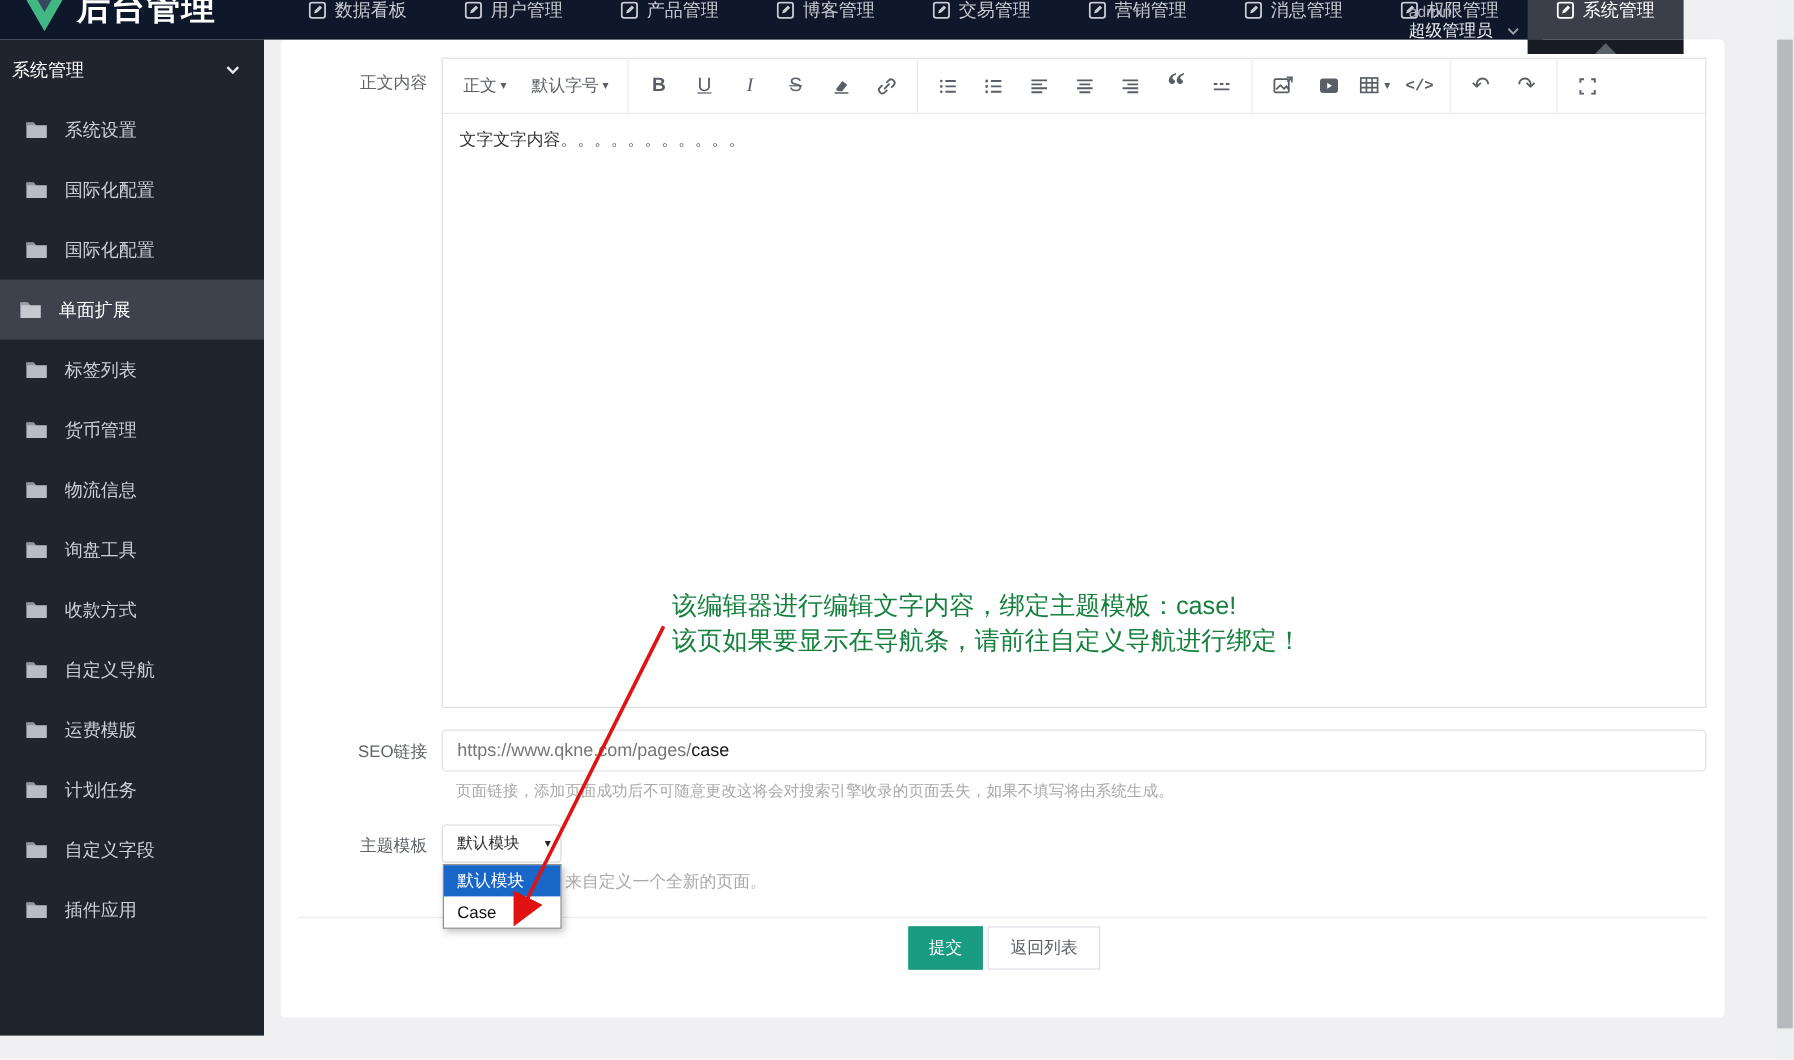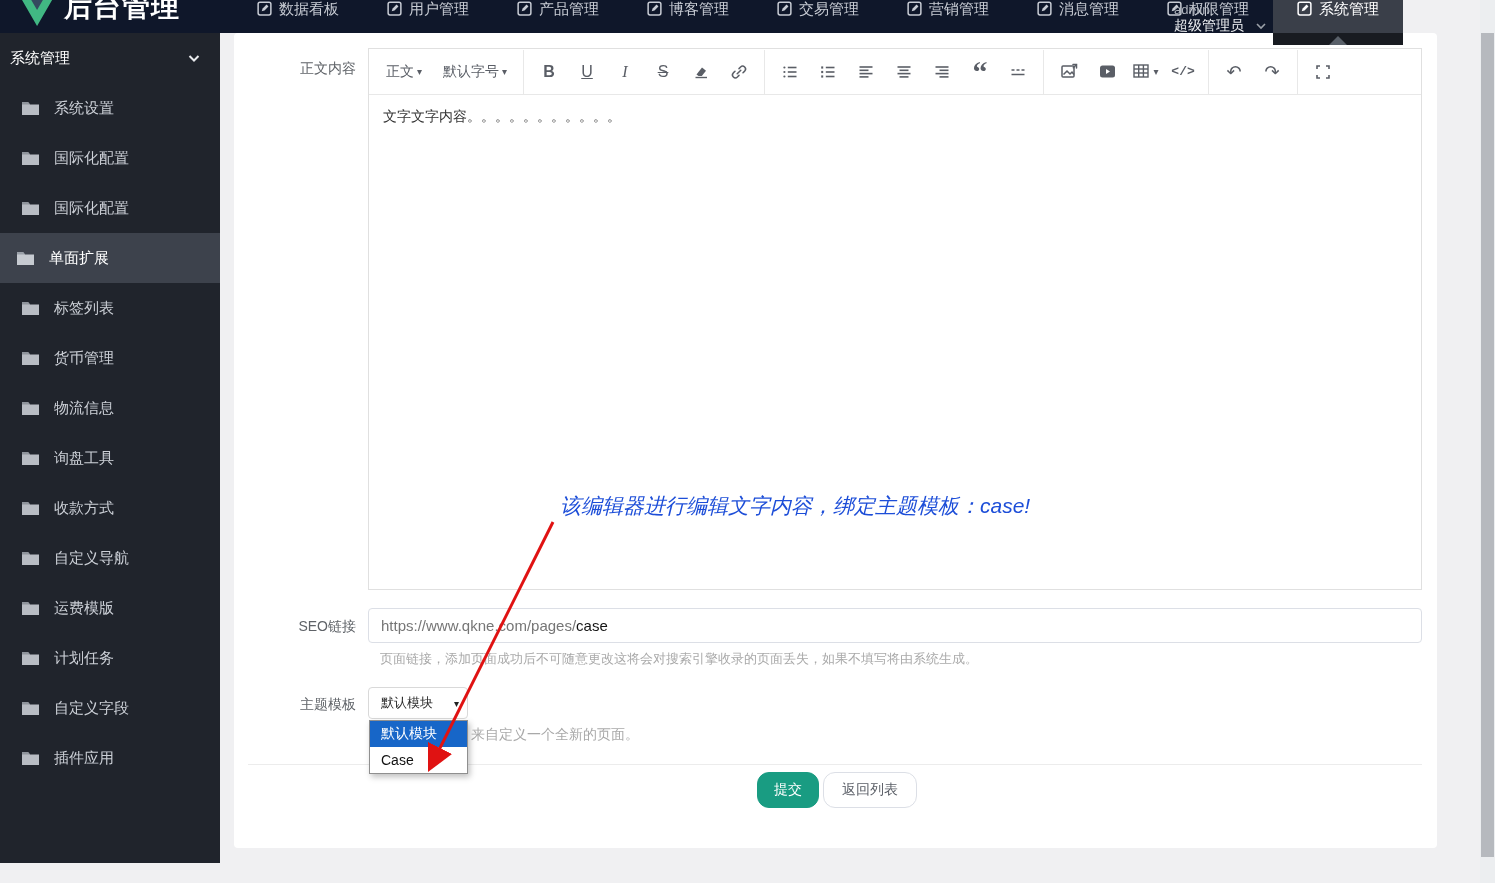--- a/index.html
+++ b/index.html
@@ -47,37 +47,37 @@
   .tbtn .caret{font-size:10px;color:#5a5e66;}
   .g-b{font-weight:800;font-size:16px;}
   .g-u{text-decoration:underline;font-size:16px;}
   .g-i{font-style:italic;font-family:"Liberation Serif",serif;font-size:16px;}
   .g-s{text-decoration:line-through;font-size:16px;}
   .g-code{font-family:"Liberation Mono","DejaVu Sans Mono",monospace;font-size:13px;font-weight:700;}
   .g-hist{font-size:18px;}
   .g-quote{font-family:"Liberation Serif",serif;font-size:30px;font-weight:900;line-height:10px;height:16px;}
   .ebody{padding:13px 14px;font-size:14px;color:#333;}
   
-  .annot{position:absolute;left:560px;top:491px;z-index:15;font-family:"Liberation Serif","DejaVu Serif",serif;font-size:21px;line-height:29px;color:#1d4ed8;white-space:nowrap;font-style:italic;}
+  .annot{position:absolute;left:560px;top:491px;z-index:15;font-family:"Liberation Serif","DejaVu Serif",serif;font-size:21px;line-height:29px;color:#15803d;white-space:nowrap;}
   .annot .latin{font-family:"Liberation Sans","DejaVu Sans",sans-serif;font-weight:500;}
   .arrow-svg{position:absolute;left:405px;top:508px;z-index:16;pointer-events:none;}
   
   .seo-input{position:absolute;left:368px;top:608px;width:1054px;height:35px;box-sizing:border-box;border:1px solid #dcdfe6;border-radius:4px;display:flex;align-items:center;padding-left:12px;font-size:15px;background:#fff;z-index:6;}
   .seo-input .pre{color:#767676;}
   .seo-input .suf{color:#141414;}
   .helper{position:absolute;color:#a9a9a9;font-size:13px;z-index:6;white-space:nowrap;}
   
   .select{position:absolute;left:368px;top:687px;width:100px;height:32px;box-sizing:border-box;border:1px solid #d9d9d9;border-radius:4px;background:#fff;display:flex;align-items:center;justify-content:space-between;padding:0 8px 0 12px;font-size:13px;color:#2b2b2b;cursor:pointer;z-index:7;}
   .select .caret{font-size:10px;color:#222;}
   .dropdown{position:absolute;left:369px;top:720px;width:99px;background:#fff;border:1px solid #8f8f8f;box-shadow:2px 3px 6px rgba(0,0,0,.25);z-index:14;box-sizing:border-box;}
   .opt{height:26px;display:flex;align-items:center;padding-left:11px;font-size:14px;color:#111;cursor:pointer;}
   .opt.selected{background:#1766c8;color:#fff;}
   
   .divider{position:absolute;left:248px;top:764px;width:1174px;height:1px;background:#ececec;z-index:6;}
-  .btn{position:absolute;top:772px;height:36px;box-sizing:border-box;border-radius:12px;font-size:14px;display:flex;align-items:center;justify-content:center;cursor:pointer;z-index:6;}
+  .btn{position:absolute;top:772px;height:36px;box-sizing:border-box;border-radius:0;font-size:14px;display:flex;align-items:center;justify-content:center;cursor:pointer;z-index:6;}
   .btn-submit{left:757px;width:62px;background:#199c82;color:#fff;border:1px solid #199c82;}
   .btn-back{left:823px;width:94px;background:#fff;color:#5a5e66;border:1px solid #dcdfe6;}
   
   .scrollbar{position:absolute;right:0;top:0;width:15px;height:883px;background:#eceef0;z-index:40;}
   .thumb{position:absolute;left:1px;top:33px;width:13px;height:824px;background:#b6b9be;}
   svg{display:block;}
 </style>
 </head>
 <body>
 
@@ -463,20 +463,21 @@
       </div>
     </div>
   </div>
   <div class="ebody">
     <span>文字文字内容。。。。。。。。。。。</span>
   </div>
 </div>
 
 <div class="annot">
   <div><span>该编辑器进行编辑文字内容，绑定主题模板：</span><span class="latin">case!</span></div>
+  <div>该页如果要显示在导航条，请前往自定义导航进行绑定！</div>
 </div>
 
 <svg class="arrow-svg" width="170" height="275" viewBox="0 0 170 275">
   <defs>
     <marker id="ah" markerWidth="9" markerHeight="9" refX="6" refY="4.5" orient="auto">
       <path d="M0 0 L9 4.5 L0 9 z" fill="#e01212"></path>
     </marker>
   </defs>
   <line x1="148" y1="14" x2="27" y2="256" stroke="#e01212" stroke-width="3" marker-end="url(#ah)"></line>
 </svg>

